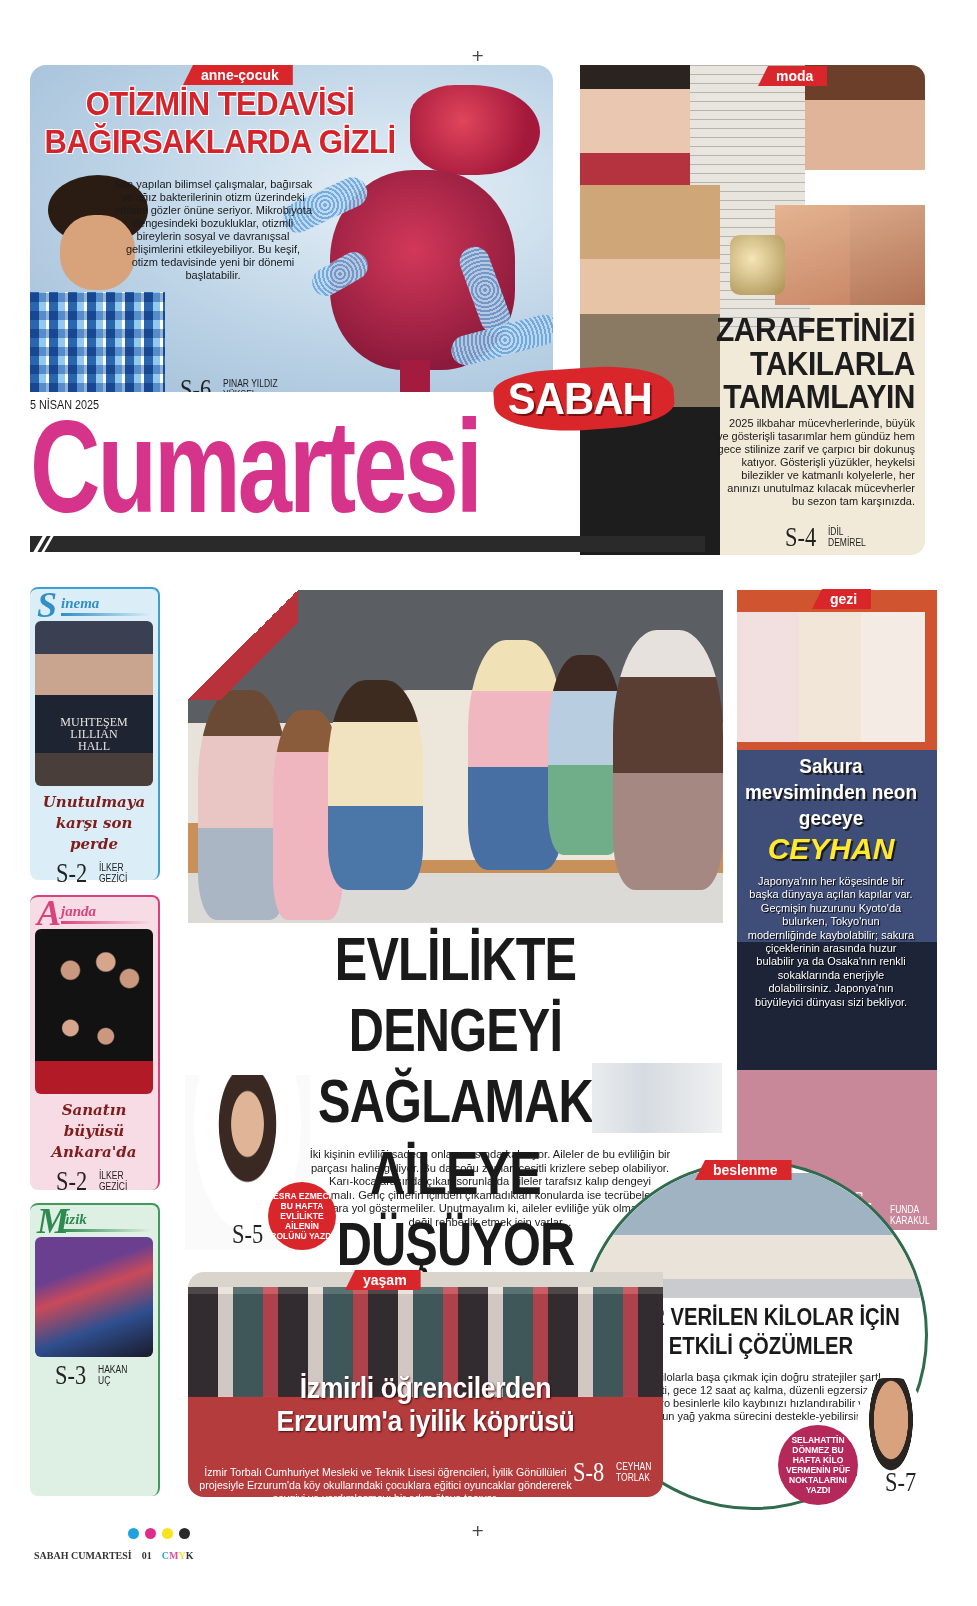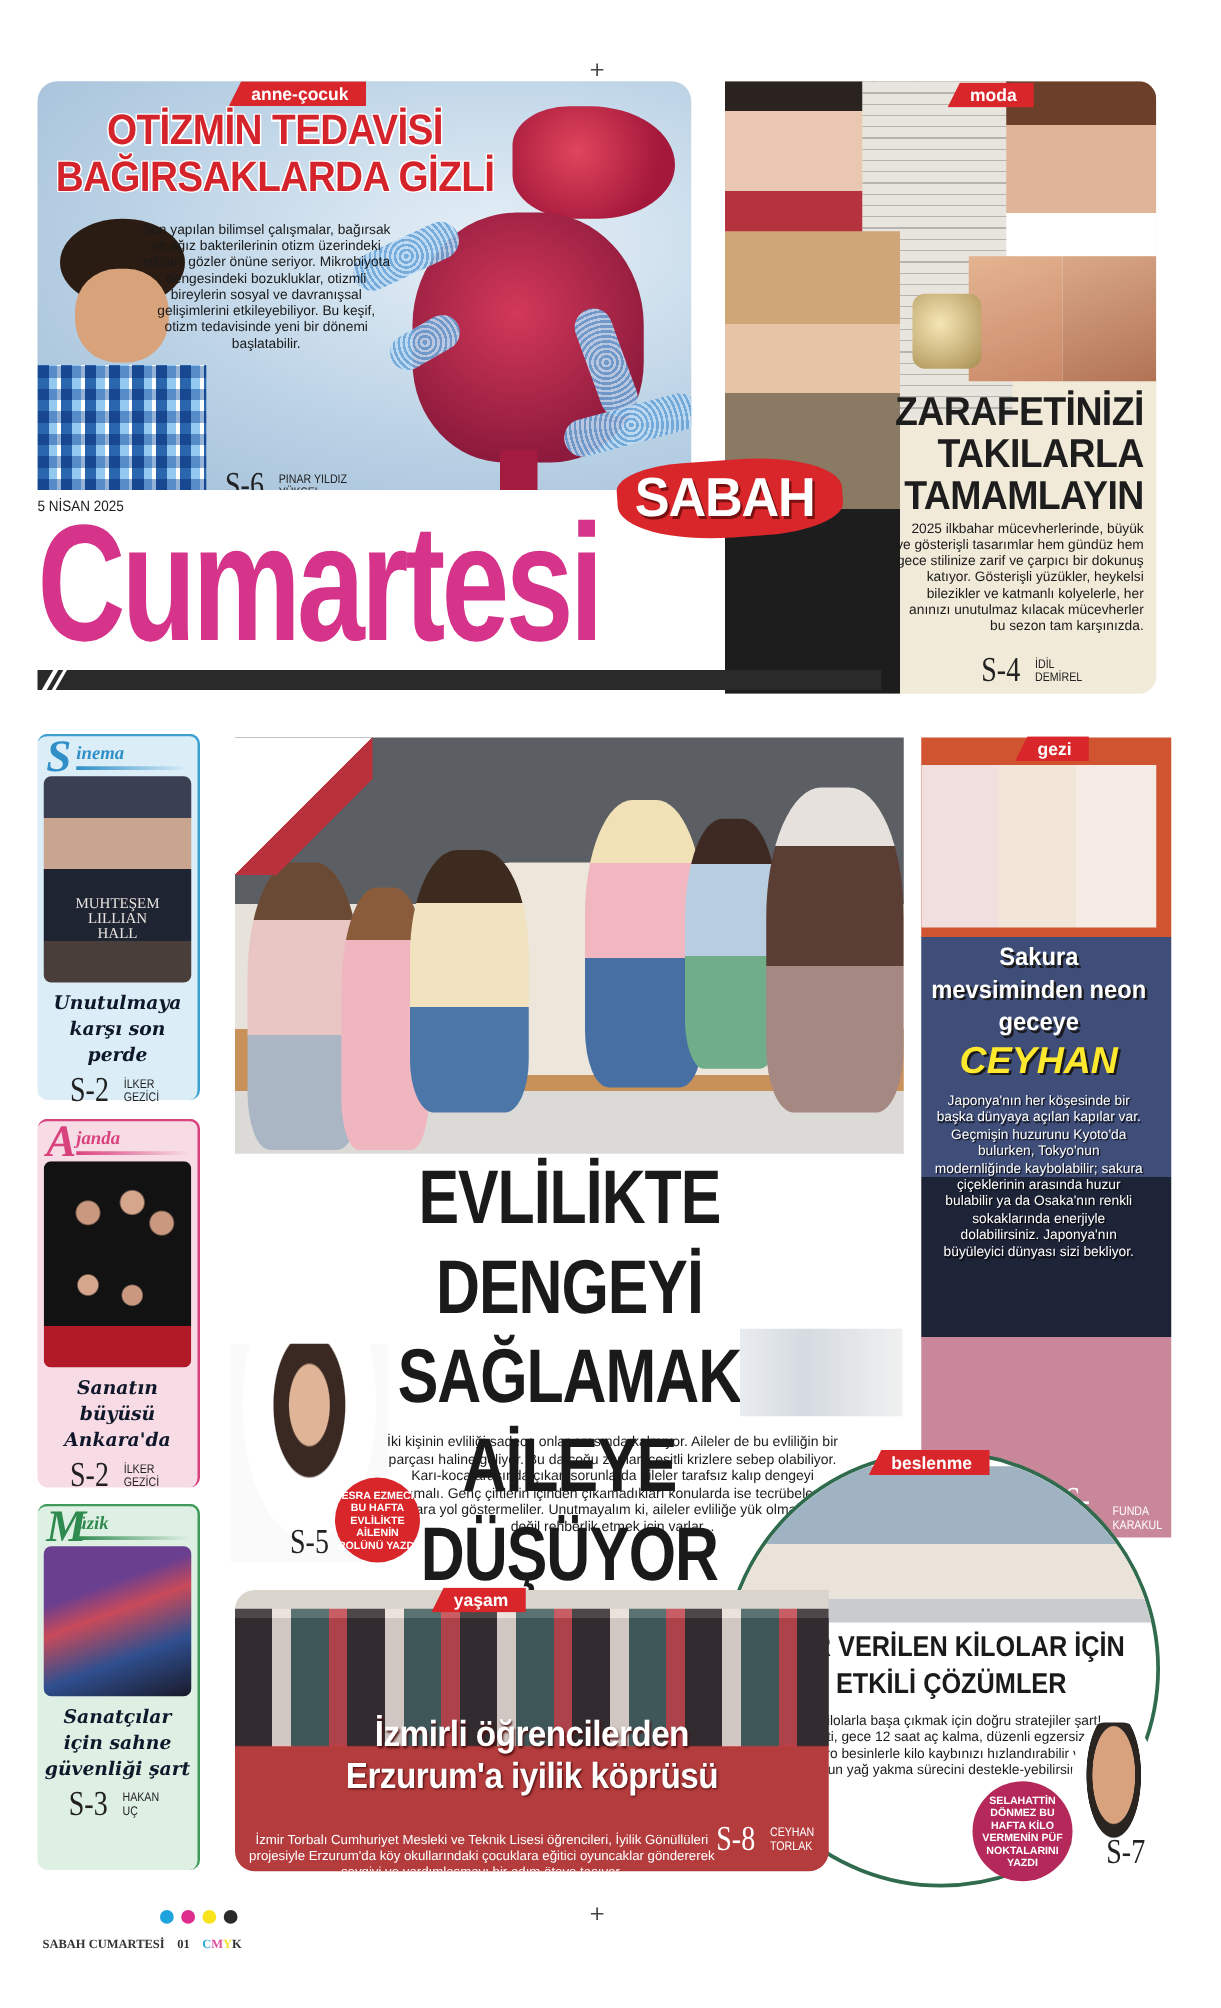--- a/index.html
+++ b/index.html
@@ -62,21 +62,21 @@
   #rule::before { content:""; position:absolute; left: 8px; top: -2px; width: 4px; height: 20px; background: #fff; transform: skewX(-30deg); }
   #rule::after { content:""; position:absolute; left: 16px; top: -2px; width: 3px; height: 20px; background: #fff; transform: skewX(-30deg); }
 
   
   .card { position: absolute; left: 30px; width: 130px; border-radius: 8px; padding: 4px 5px; }
   .card .cap { display: block; height: 26px; position: relative; }
   .card .cap .big { position:absolute; left: 2px; top: -6px; font-family: "Liberation Serif", serif; font-style: italic; font-weight: bold; font-size: 36px; line-height: 36px; }
   .card .cap .rest { position:absolute; left: 26px; top: 2px; font-family: "Liberation Serif", serif; font-style: italic; font-weight: bold; font-size: 15px; }
   .card .cap .bar { position:absolute; left: 26px; right: 2px; top: 20px; height: 3px; }
   .card .photo { height: 165px; border-radius: 6px; margin-top: 2px; }
-  .card .headline { margin-top: 6px; text-align: center; font-family: "DejaVu Serif", serif; font-style: italic; font-weight: bold; font-size: 15px; line-height: 21px; color: #0f172a; }
+  .card .headline { margin-top: 6px; text-align: center; font-family: "DejaVu Serif", serif; font-style: italic; font-weight: bold; font-size: 15px; line-height: 21px; color: #7f1d1d; }
   .card .byline { position: static; justify-content: center; margin-top: 4px; }
 
   #sinema { top: 587px; height: 293px; background: #dbeef8; border: 2px solid #3da0d1; border-left: none; border-bottom: none; }
   #sinema .big, #sinema .rest { color: #2f8fc6; }
   #sinema .bar { background: linear-gradient(90deg,#2f8fc6,#dbeef8); }
   #sinema .photo { background: linear-gradient(180deg,#3a3f52 0 20%,#c9a58f 20% 45%,#1f2432 45% 80%,#4a3e3a 80%); position: relative; }
   #sinema .photo::after { content:"MUHTEŞEM\A LILLIAN\A HALL"; white-space: pre; position:absolute; left:0; right:0; top: 95px; text-align:center; color:#e9e4df; font-family:"Liberation Serif",serif; font-size:12px; line-height:12px; }
 
   #ajanda { top: 895px; height: 295px; background: #f7dbe5; border: 2px solid #d9437d; border-left: none; border-bottom: none; }
   #ajanda .big, #ajanda .rest { color: #d9437d; }
@@ -224,21 +224,20 @@
   </div>
 </div>
 
 <div id="muzik" class="card">
   <span class="cap">
     <span class="big">M</span>
     <span class="rest">üzik</span>
     <span class="bar"></span>
   </span>
   <div class="photo"></div>
-  <div class="headline">Sanatçılar için sahne güvenliği şart</div>
   <div class="byline">
     <span class="page">S-3</span>
     <span class="name"><span>HAKAN</span><br><span>UÇ</span></span>
   </div>
 </div>
 
 <div id="family" class="abs">
   <div class="abs sofa"></div>
   <div class="p" style="left:10px;top:100px;width:90px;height:230px;background:linear-gradient(180deg,#6b4a35 0 20%,#e9c6c4 20% 60%,#aab6c4 60%);"></div>
   <div class="p" style="left:85px;top:120px;width:70px;height:210px;background:linear-gradient(180deg,#8a5c3c 0 20%,#efb6c0 20% 100%);"></div>

